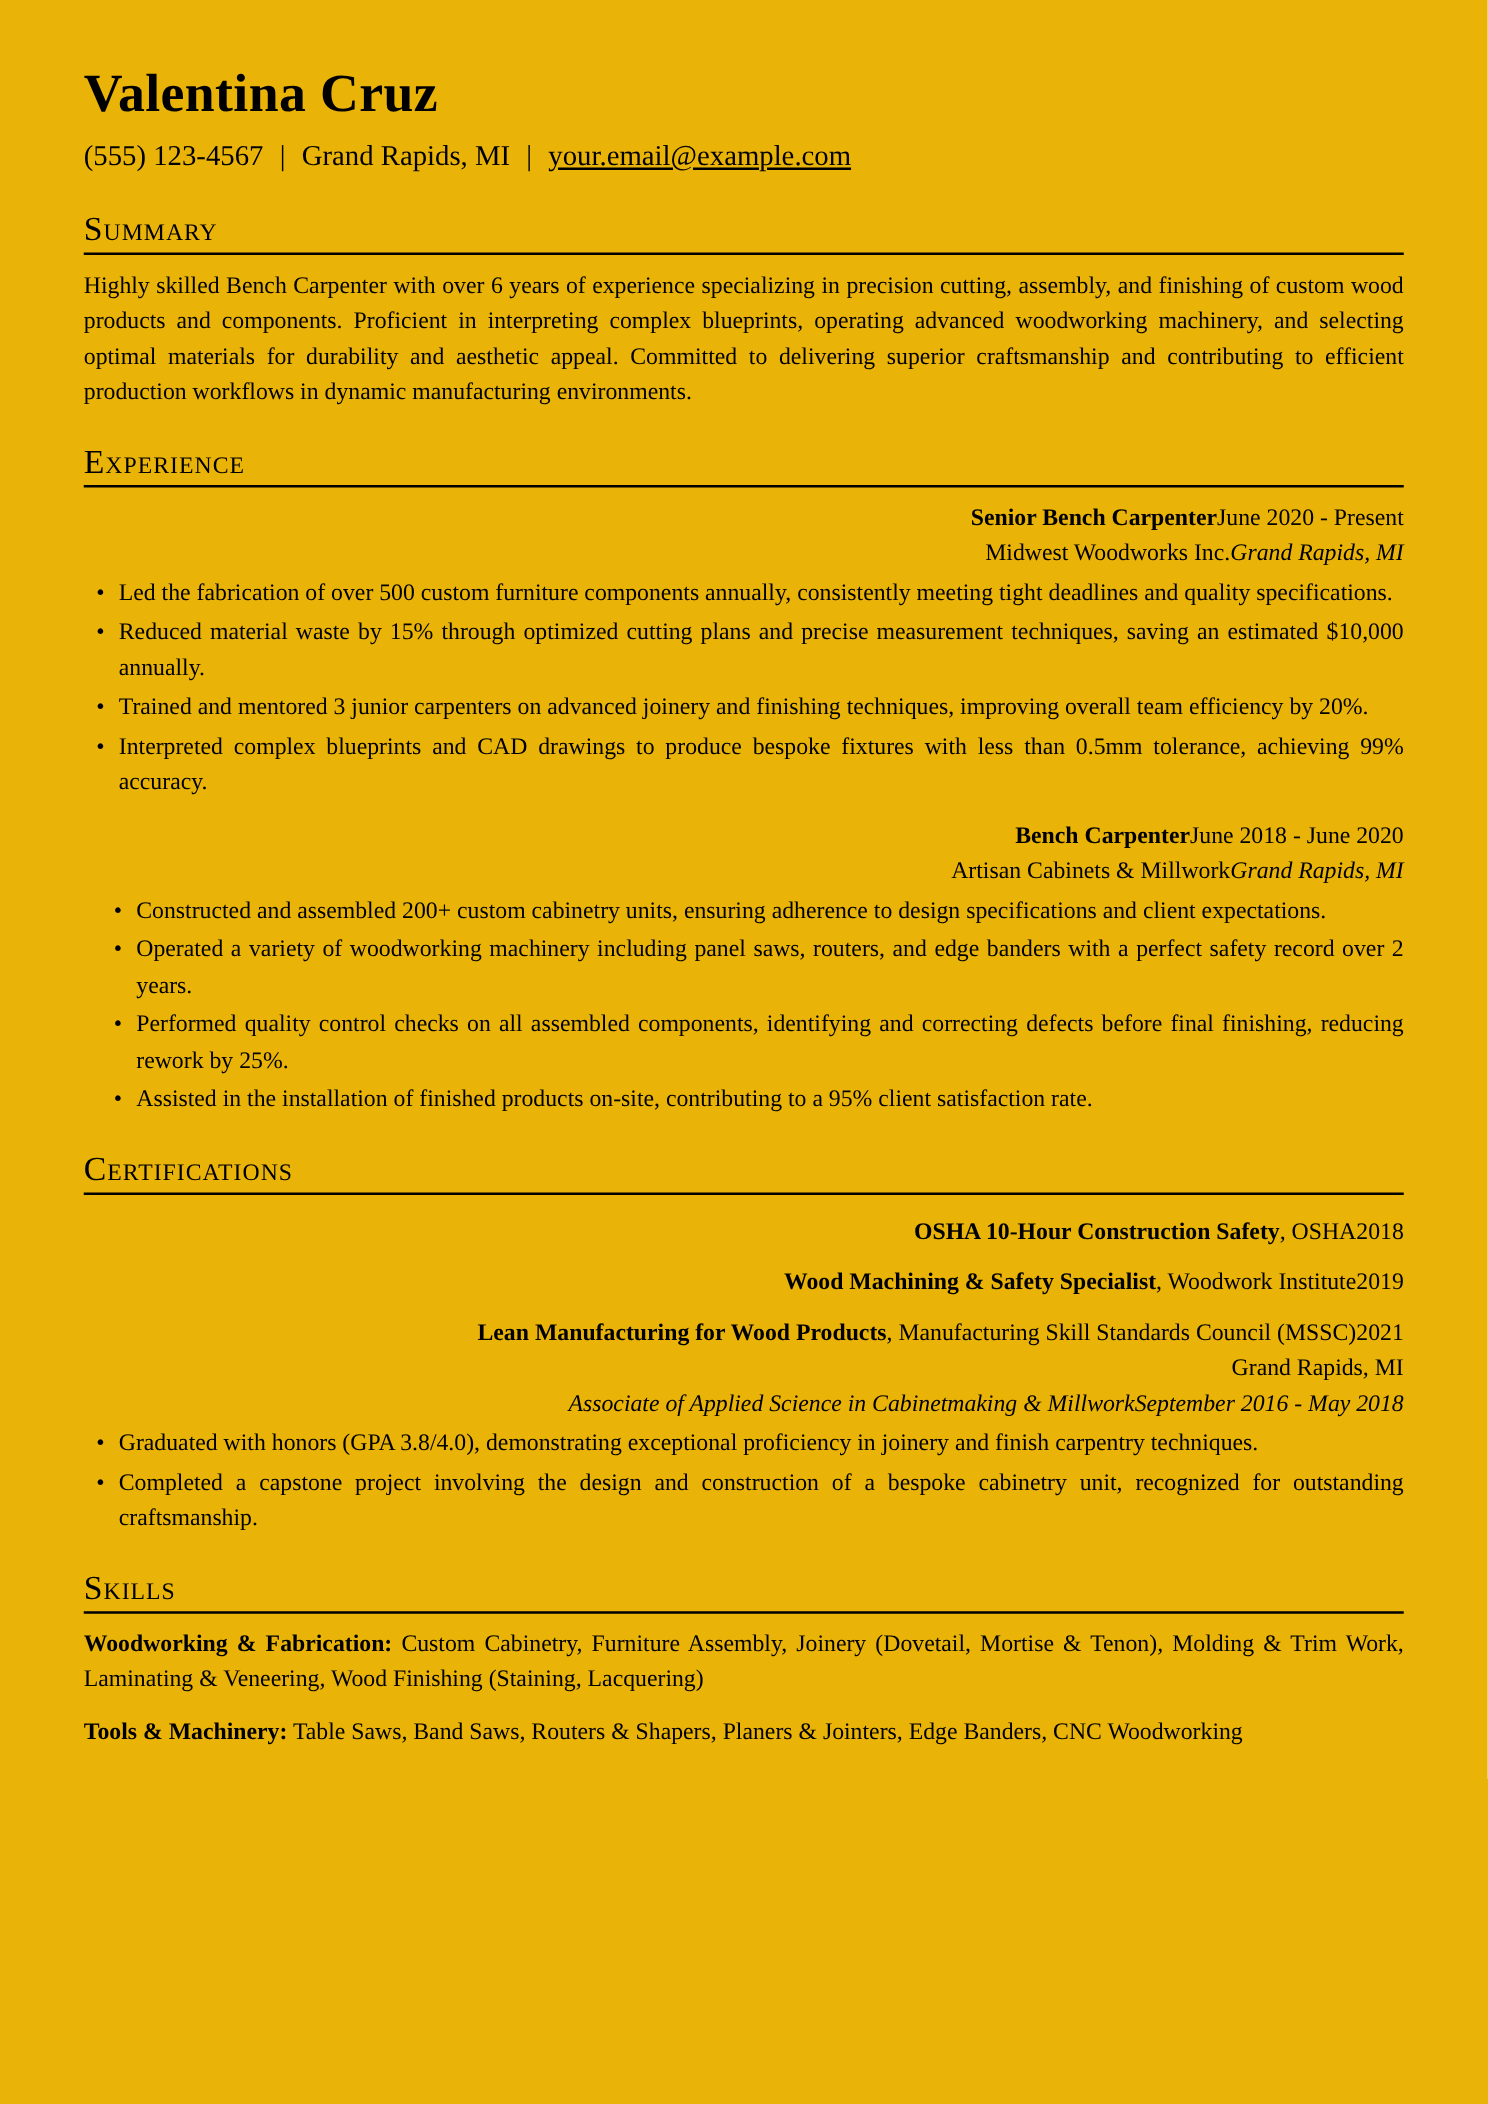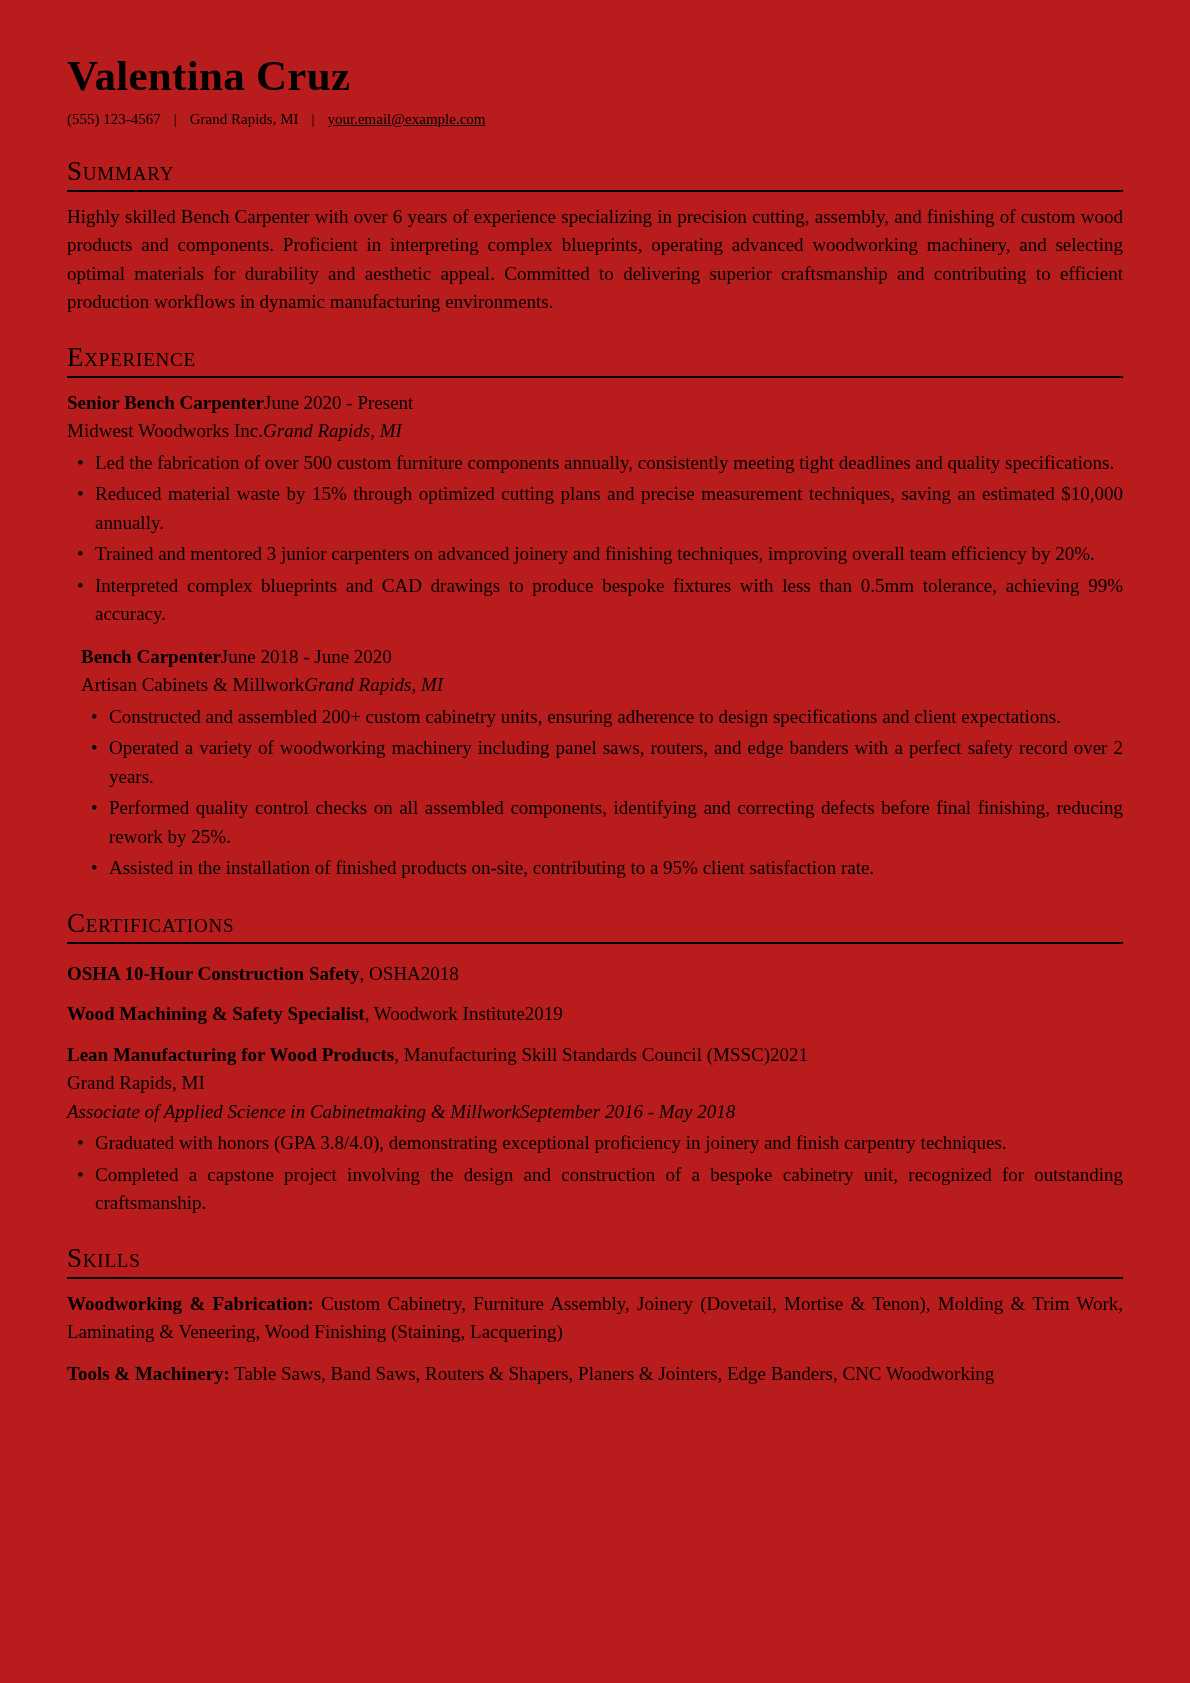--- a/index.html
+++ b/index.html
@@ -1,49 +1,49 @@
 <!DOCTYPE html>
 <html lang="en"><head>
 <meta charset="utf-8">
 <style>
   * { margin: 0; padding: 0; box-sizing: border-box; }
   html, body { background: #ffffff; }
   .page {
     width: 1190px;
     min-height: 1683px;
     margin: 0 auto;
-    background: #b91c1c;
+    background: #eab308;
     color: #000000;
     font-family: "Liberation Serif", serif;
     font-size: 19px;
     line-height: 1.5;
     padding: 52px 67px 40px 67px;
   }
   h1.name {
     font-size: 43px;
     line-height: 1.12;
     font-weight: 700;
     letter-spacing: 0.3px;
   }
-  .contact { margin-top: 8px; font-size: 15px; }
+  .contact { margin-top: 8px; font-size: 23px; }
   .contact .sep { margin: 0 13px; }
   .contact a { color: #000; text-decoration: underline; }
   h2.sec {
     font-size: 27px;
     font-weight: 400;
     font-variant: small-caps;
     letter-spacing: 0.8px;
     line-height: 1.15;
     border-bottom: 2.5px solid #000;
     padding-bottom: 3px;
     margin-top: 25px;
     margin-bottom: 11px;
   }
   .just { text-align: justify; -webkit-hyphens: auto; hyphens: auto; }
-  .row { display: flex; justify-content: flex-start; align-items: baseline; }
+  .row { display: flex; justify-content: flex-end; align-items: baseline; }
   .b { font-weight: 700; }
   .i { font-style: italic; }
   .job + .job { margin-top: 14px; margin-left: 14px; }
   .bullets { margin-top: 2px; }
   .bullet { position: relative; padding-left: 28px; margin: 3px 0; }
   .bullet .dot { position: absolute; left: 10px; top: 0; }
   .cert-row { margin-top: 12px; }
   .cert-row.first { margin-top: 16px; }
   .skill-group + .skill-group { margin-top: 13px; }
 </style>

